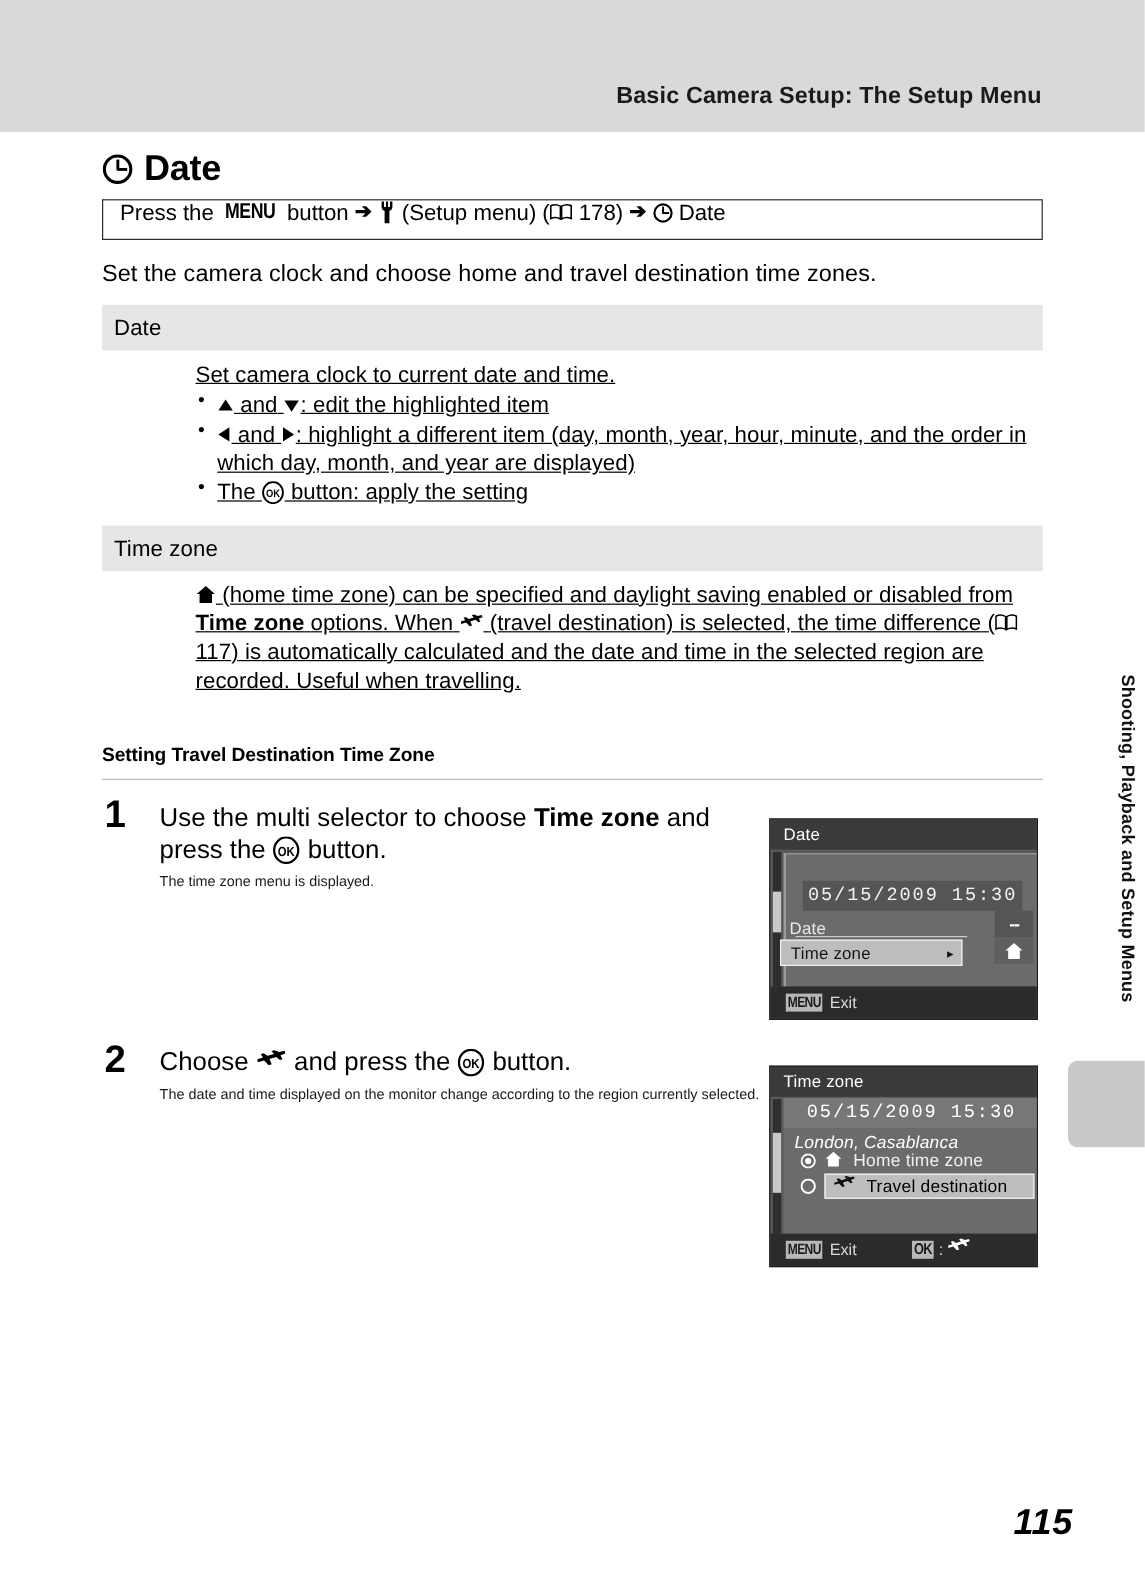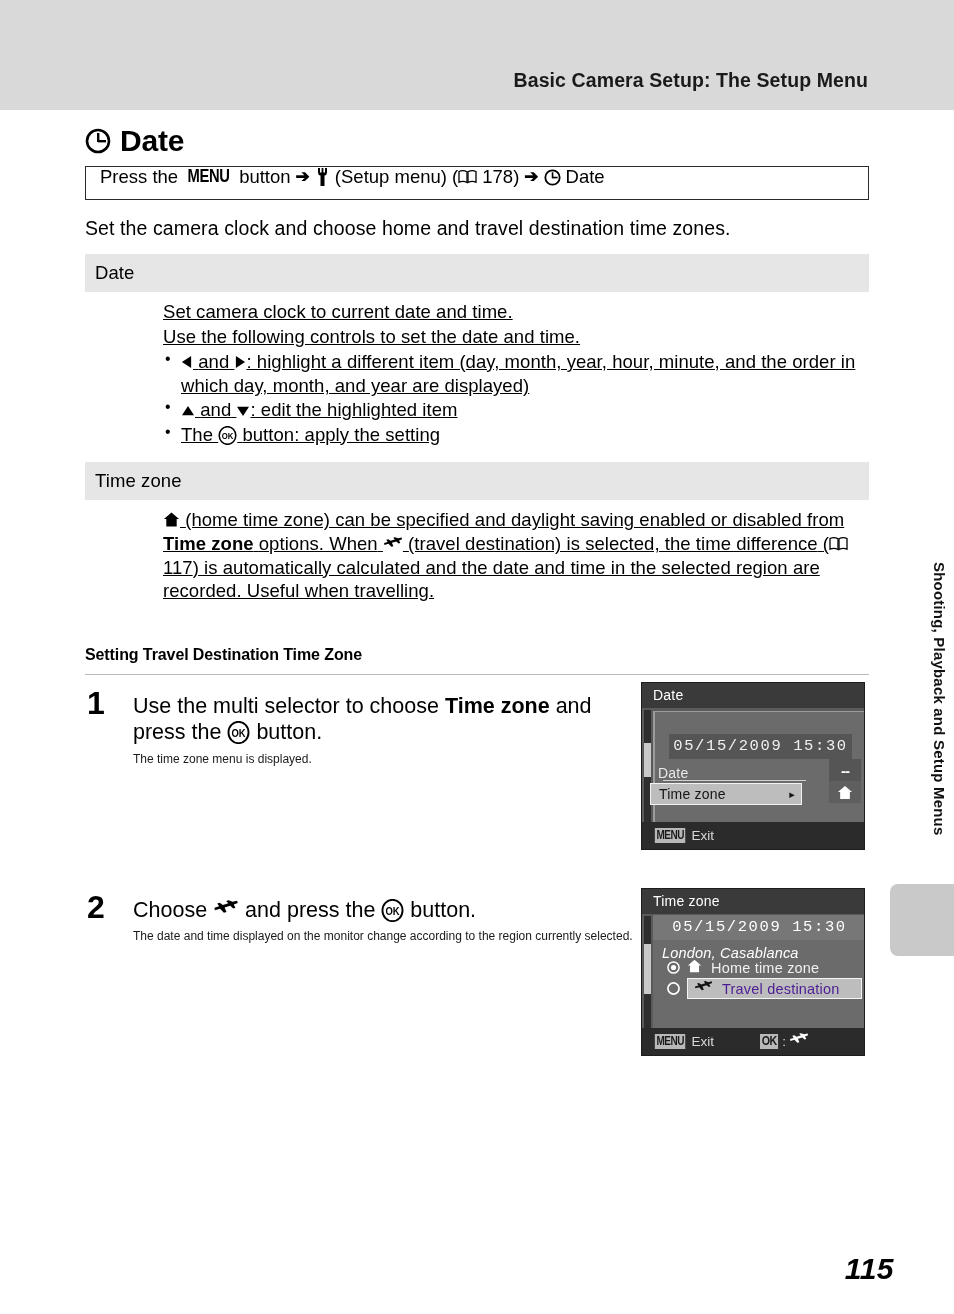--- a/index.html
+++ b/index.html
@@ -285,21 +285,21 @@
   }
   .sh2-list { position:absolute; left: 16px; top: 68px; width: 213px; }
   .sh2-row {
     display:flex; align-items:center; gap: 7px;
     height: 21px; padding-left: 9px;
     color:#f0f0f0; font-size: 14.5px;
     letter-spacing:.2px;
   }
   .sh2-row .lbl { padding-left: 2px; }
   .sh2-row.sel .box {
-    background:#bdbdbd; color:#4c1d95;
+    background:#bdbdbd; color:#000000;
     border: 1px solid #f5f5f5;
     display:flex; align-items:center; gap:7px;
     width: 175px; height: 21px;
     padding-left: 6px;
   }
   .radio-on, .radio-off { display:inline-block; width:13px; height:13px; }
 
   
   .side-text {
     position: absolute;
@@ -375,49 +375,48 @@
       </svg>
     </span>
     <span>Date</span>
   </div>
 
   <p class="intro">Set the camera clock and choose home and travel destination time zones.</p>
 
   <div class="opt-head">Date</div>
   <div class="opt-body">
     <p>Set camera clock to current date and time.</p>
-    <p>Use the following controls to set the date and time.</p>
     <ul class="bullets">
+      <li>
+        <span class="tri-u">
+          <svg viewBox="0 0 15 13" width="14" height="12">
+              <path d="M1 11 L14 11 L7.5 1 Z" fill="#000"></path>
+            </svg>
+        </span>
+        <span>and</span>
+        <span class="tri-d">
+          <svg viewBox="0 0 15 13" width="14" height="12">
+              <path d="M1 2 L14 2 L7.5 12 Z" fill="#000"></path>
+            </svg>
+        </span><span>: edit the highlighted item</span>
+      </li>
       <li>
         <span class="tri-l">
           <svg viewBox="0 0 13 15" width="12" height="14">
               <path d="M11 1 L11 14 L1 7.5 Z" fill="#000"></path>
             </svg>
         </span>
         <span>and</span>
         <span class="tri-r">
           <svg viewBox="0 0 13 15" width="12" height="14">
               <path d="M2 1 L2 14 L12 7.5 Z" fill="#000"></path>
             </svg>
         </span><span>: highlight a different item (day, month, year, hour, minute, and the order in which day, month, and year are displayed)</span>
       </li>
       <li>
-        <span class="tri-u">
-          <svg viewBox="0 0 15 13" width="14" height="12">
-              <path d="M1 11 L14 11 L7.5 1 Z" fill="#000"></path>
-            </svg>
-        </span>
-        <span>and</span>
-        <span class="tri-d">
-          <svg viewBox="0 0 15 13" width="14" height="12">
-              <path d="M1 2 L14 2 L7.5 12 Z" fill="#000"></path>
-            </svg>
-        </span><span>: edit the highlighted item</span>
-      </li>
-      <li>
         <span>The</span>
         <span class="okico">
           <svg viewBox="0 0 22 22" width="19" height="19">
             <ellipse cx="11" cy="11" rx="9.6" ry="10.2" fill="none" stroke="#000" stroke-width="1.8"></ellipse>
             <text x="11" y="15.4" font-family="Liberation Sans, sans-serif" font-size="10.5" font-weight="bold" text-anchor="middle" fill="#000" transform="scale(0.86 1) translate(1.8 0)">OK</text>
           </svg>
         </span>
         <span>button: apply the setting</span>
       </li>
     </ul>

